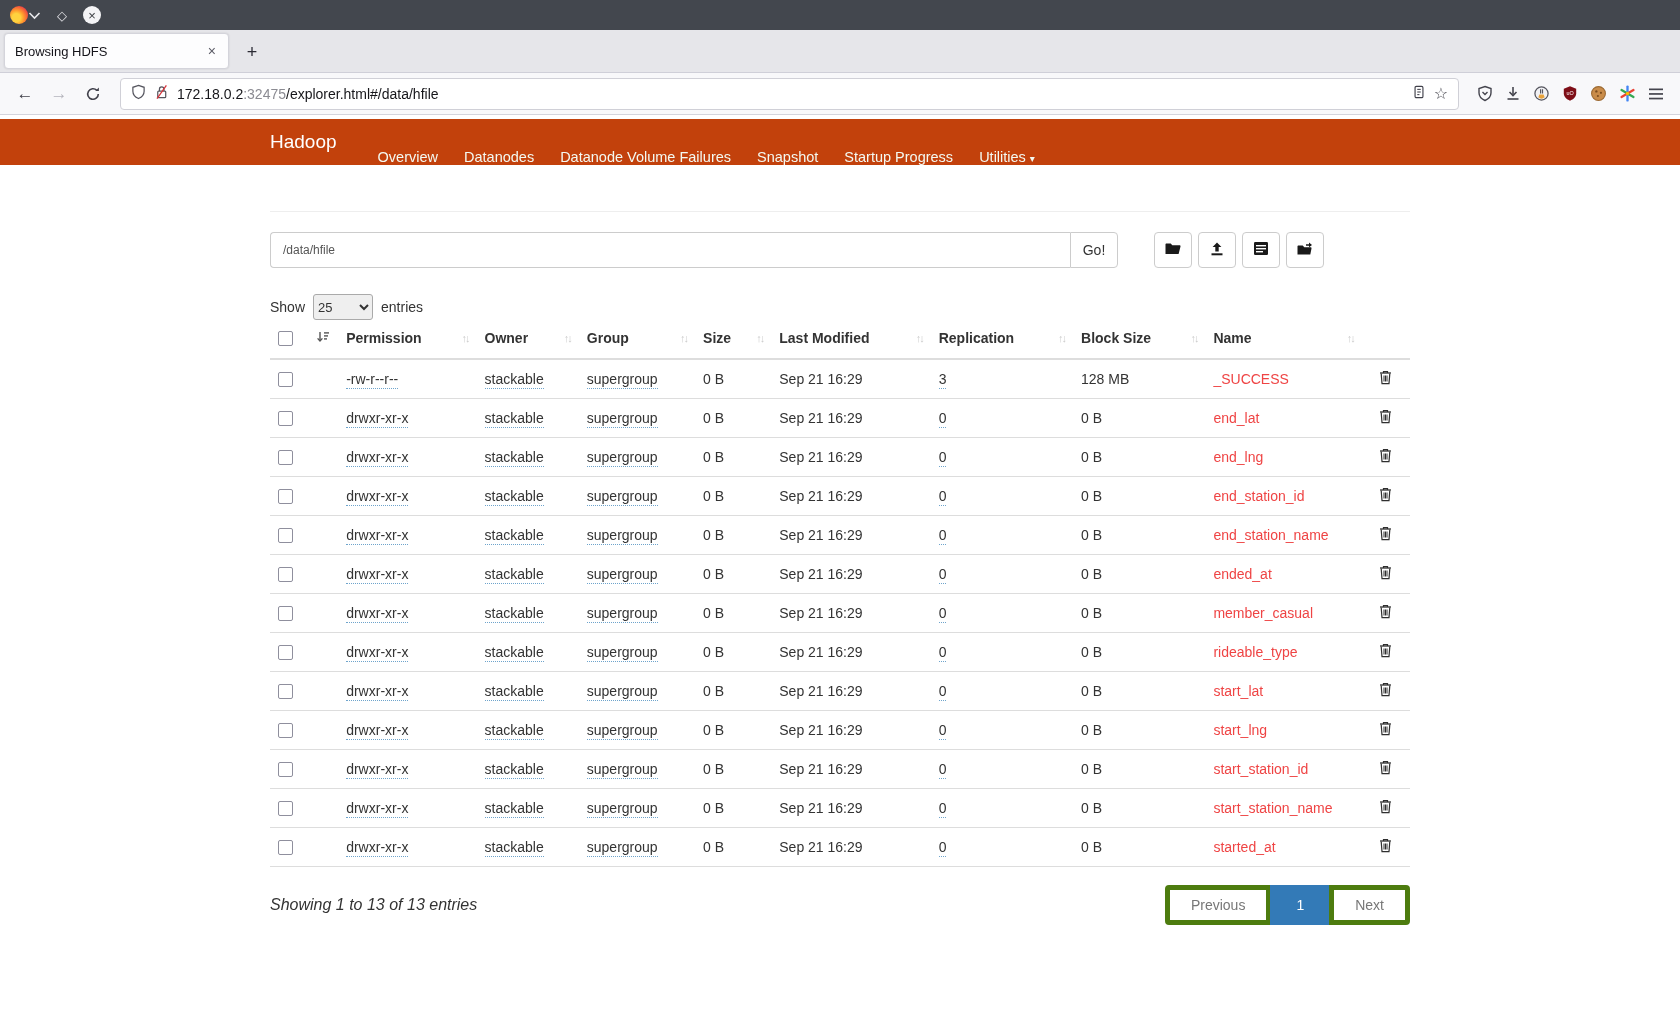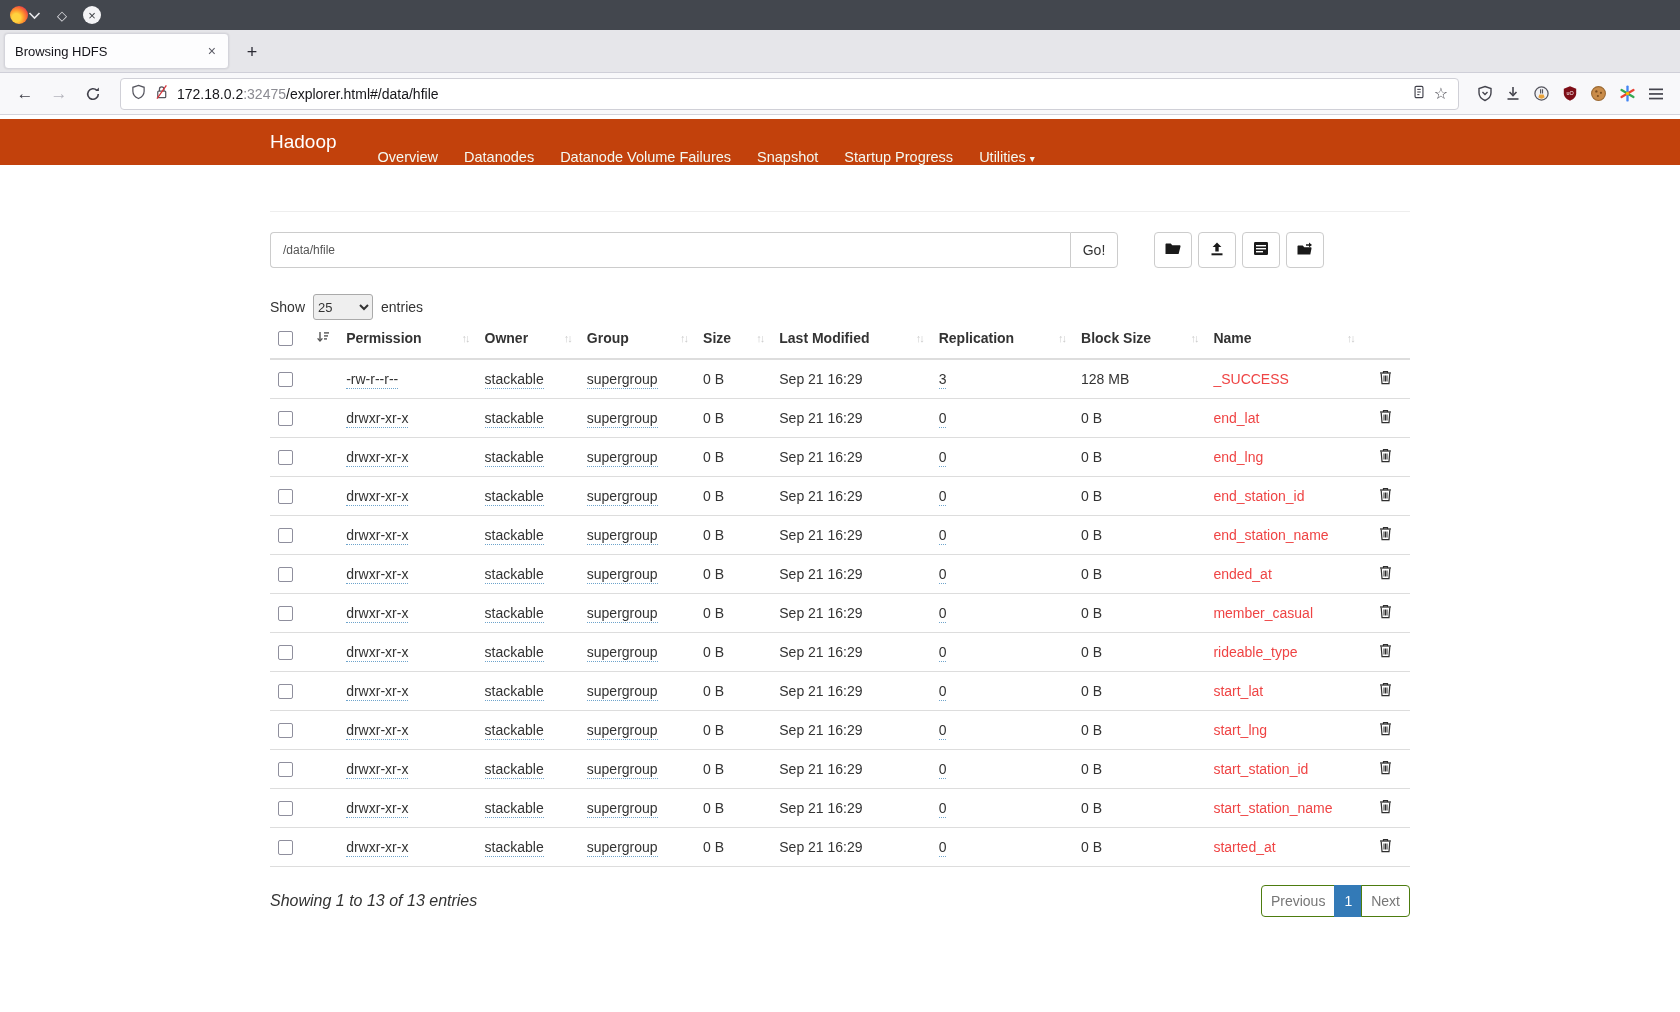--- a/index.html
+++ b/index.html
@@ -82,21 +82,21 @@
   .sorticons { float:right; color:#ccc; font-size:11px; letter-spacing:-2px; margin-top:2px; }
   .cb { display:inline-block; width:15px; height:15px; border:1px solid #8f8f9d; border-radius:2px; background:#fff; vertical-align:middle; }
   .dotted { border-bottom:1px dotted #6ea4cc; padding-bottom:1px; }
   .name-link { color:#ef4444; text-decoration:none; }
   .col-trash { text-align:center; }
   .sort-amount { float:right; margin-top:1px; }
 
   .footer-row { display:flex; justify-content:space-between; align-items:center; margin-top:18px; }
   .summary { font-size:16px;font-style:italic; }
   .pagination { display:flex; }
-  .page-btn { padding:7px 9px; border:1px solid #4d7c0f; background:#fff; color:#777; font-size:14px;
+  .page-btn { padding:7px 21px; border:5px solid #4d7c0f; background:#fff; color:#777; font-size:14px;
     margin-left:-1px; }
   .page-btn.first { border-radius:4px 0 0 4px; margin-left:0; }
   .page-btn.last { border-radius:0 4px 4px 0; }
   .page-btn.active { background:#337ab7; border-color:#337ab7; color:#fff; }
 </style>
 </head>
 <body>
 
 <div class="titlebar">
   <div class="ff-logo"></div>

